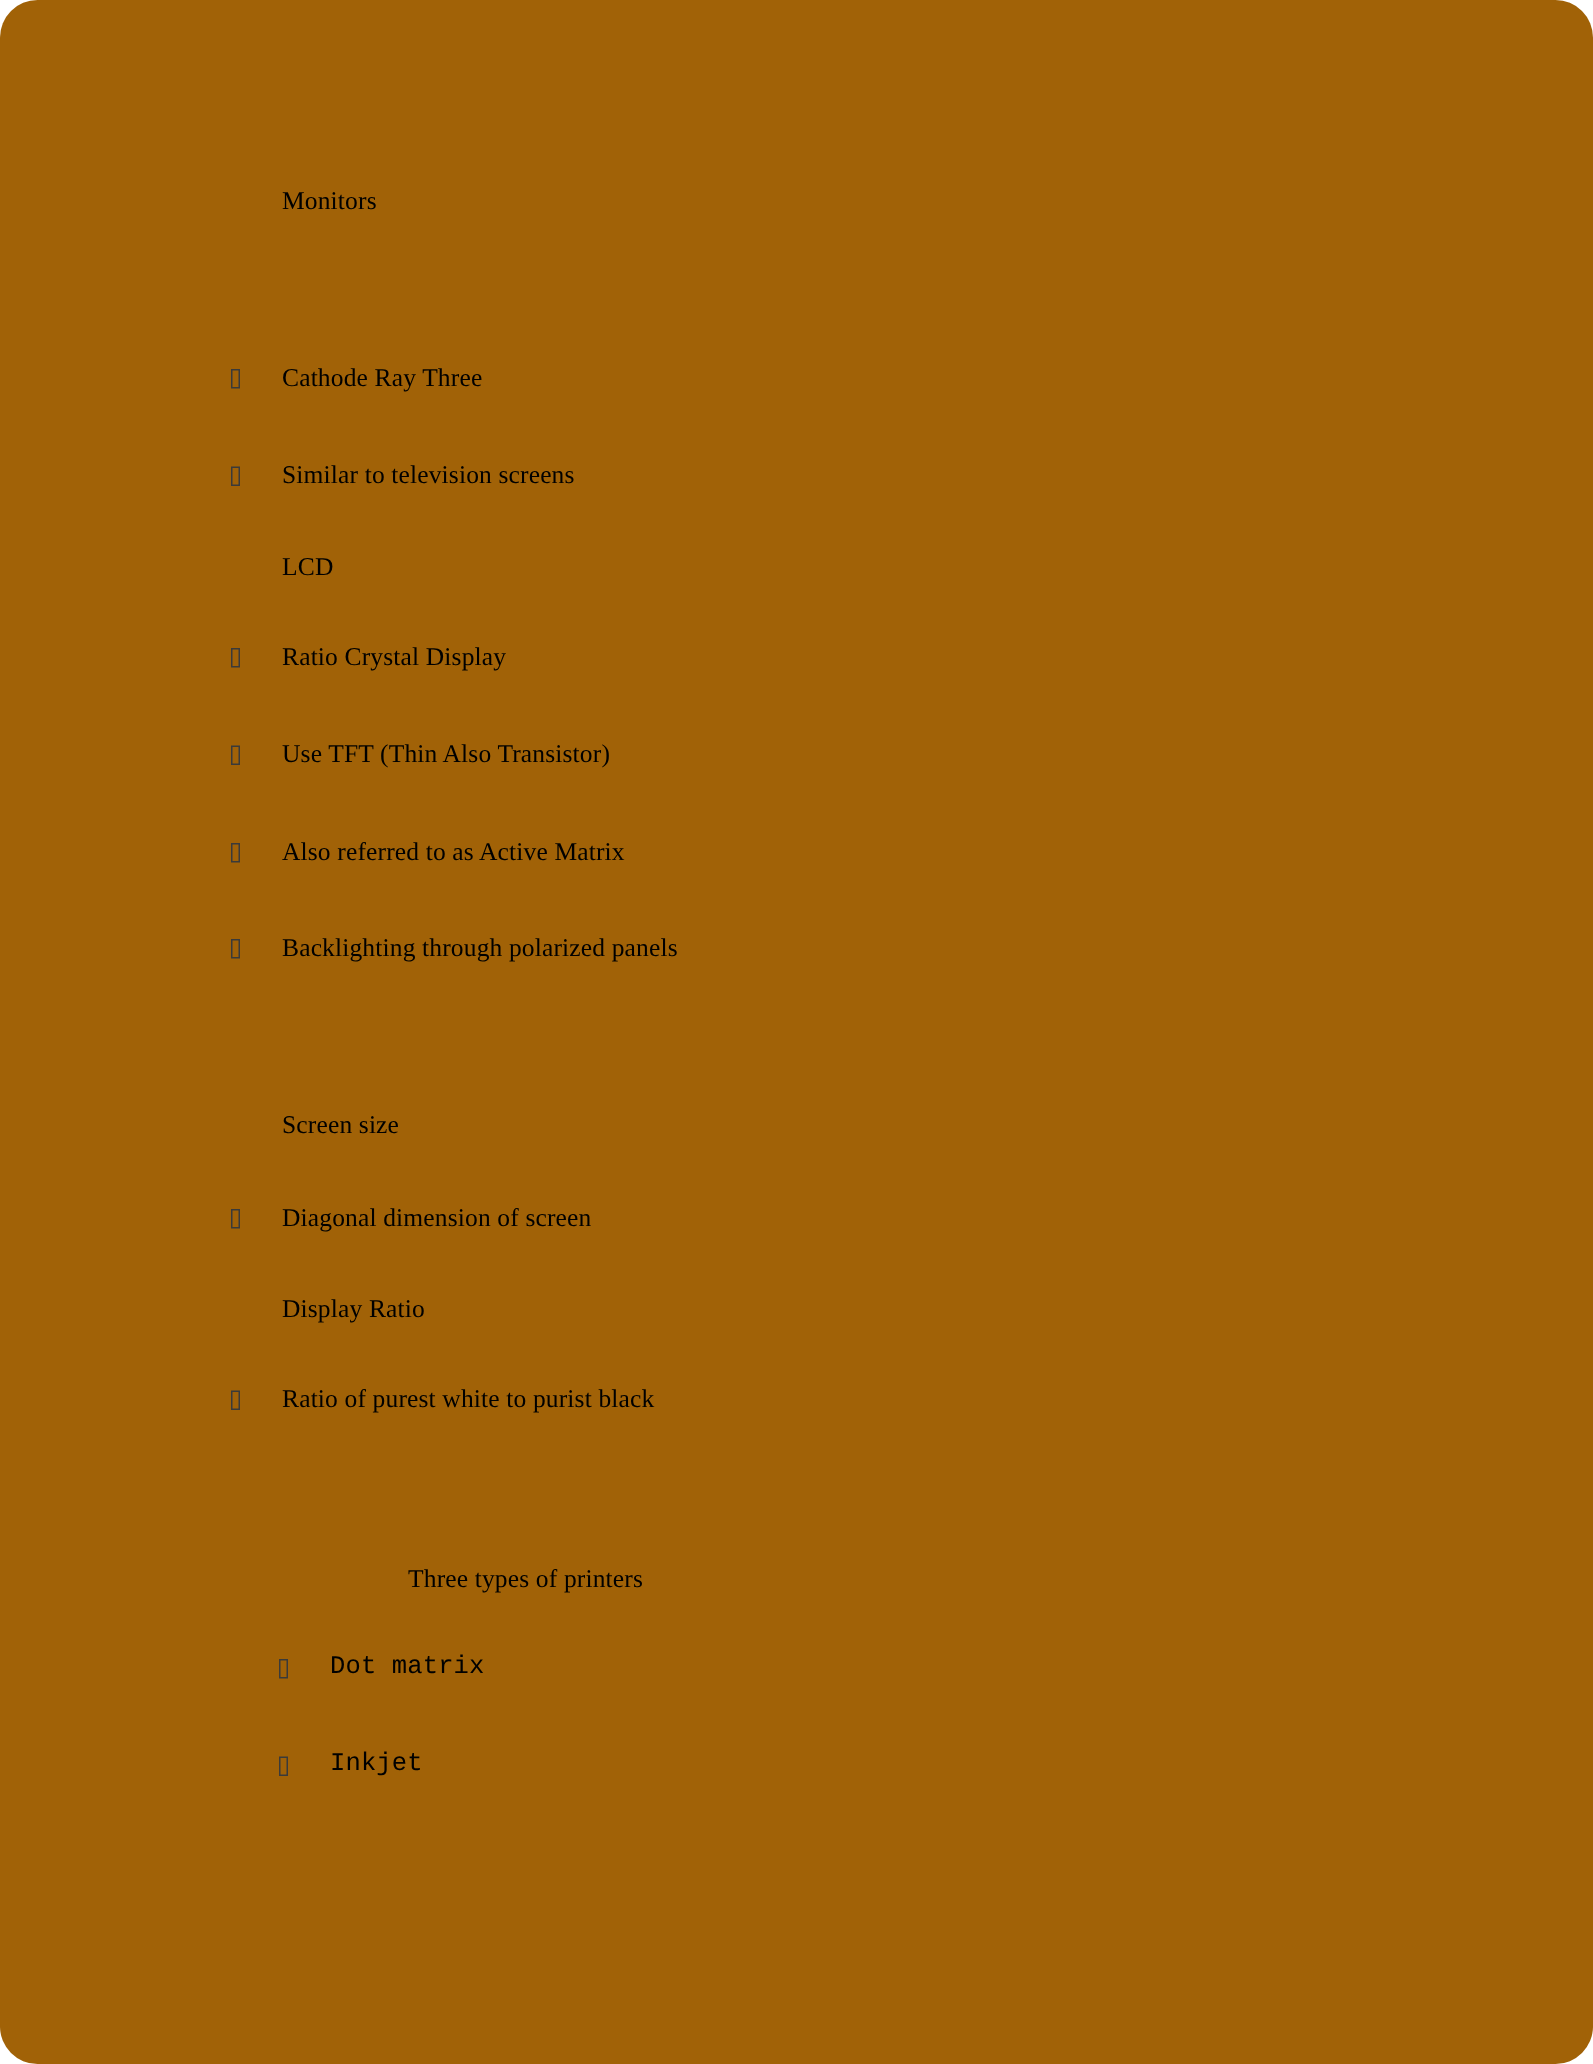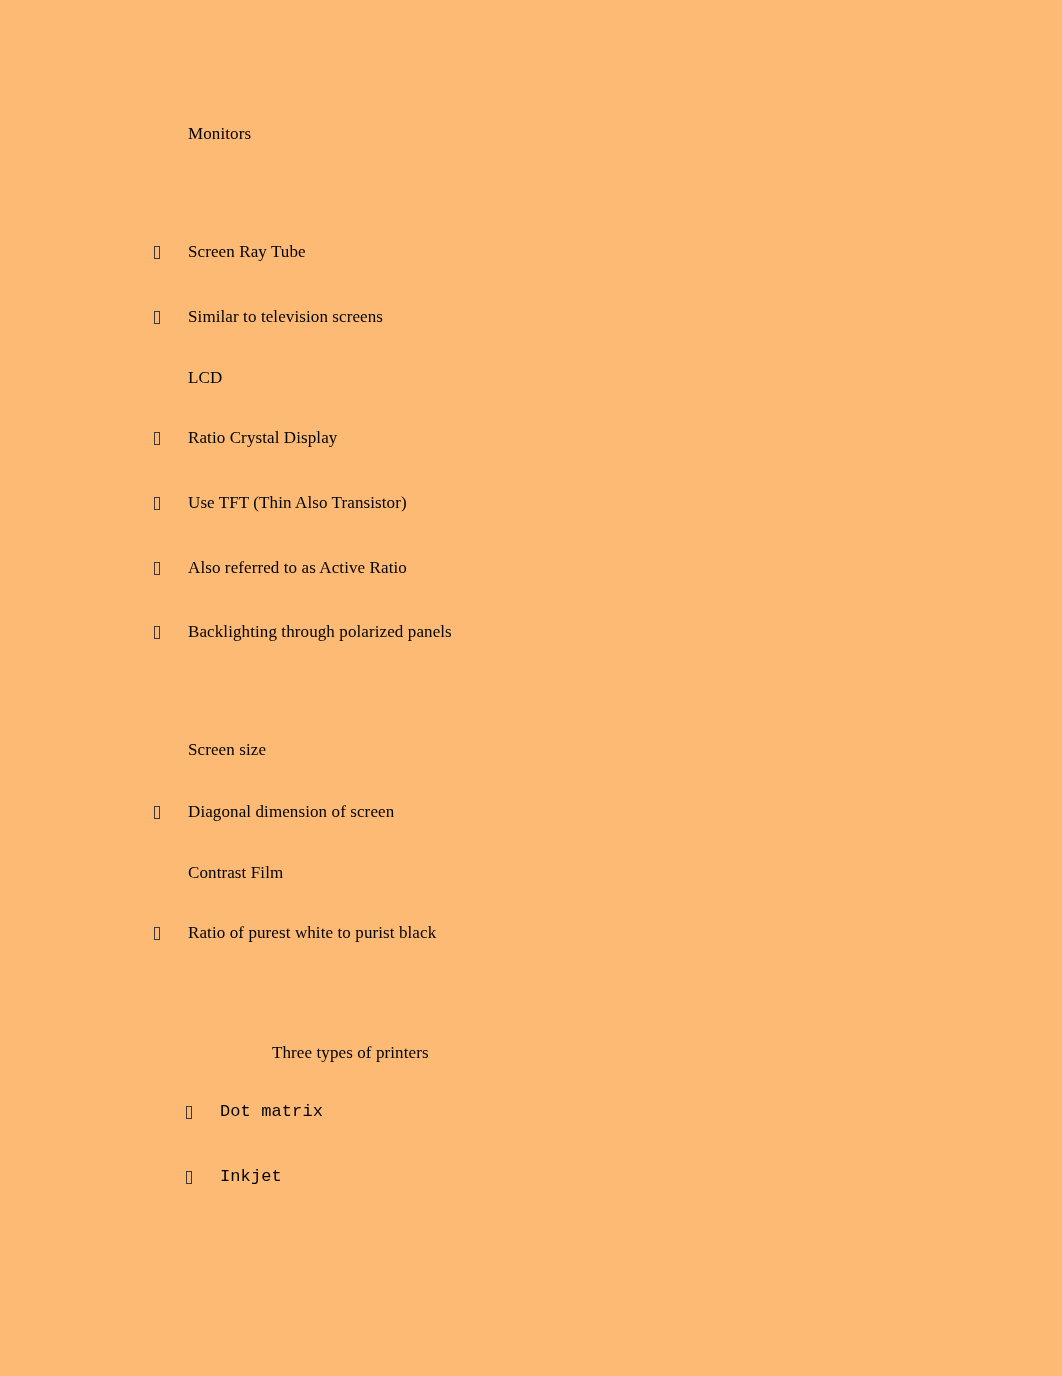--- a/index.html
+++ b/index.html
@@ -11,22 +11,23 @@
 
   body {
     font-family: "Liberation Serif", "DejaVu Serif", serif;
     color: #000000;
   }
 
   #page {
     position: relative;
     width: 1062px;
     height: 1376px;
-    background: #fdba74;
+    background: #a16207;
     overflow: hidden;
+    border-radius: 25px;
   }
 
   
   .doc-line {
     position: absolute;
     left: 0;
     width: 100%;
     height: 22px;
     white-space: nowrap;
   }
@@ -80,21 +81,21 @@
 
 <div id="page">
 
   <div class="doc-line lvl1" style="top:123px">
     <span class="text">Monitors</span>
   </div>
 
 
   <div class="doc-line lvl1b" style="top:241px">
     <span class="marker"><span class="tofu"></span></span>
-    <span class="text">Screen Ray Tube</span>
+    <span class="text">Cathode Ray Three</span>
   </div>
 
   <div class="doc-line lvl1b" style="top:306px">
     <span class="marker"><span class="tofu"></span></span>
     <span class="text">Similar to television screens</span>
   </div>
 
   <div class="doc-line lvl1" style="top:367px">
     <span class="text">LCD</span>
   </div>
@@ -104,40 +105,40 @@
     <span class="text">Ratio Crystal Display</span>
   </div>
 
   <div class="doc-line lvl1b" style="top:492px">
     <span class="marker"><span class="tofu"></span></span>
     <span class="text">Use TFT (Thin Also Transistor)</span>
   </div>
 
   <div class="doc-line lvl1b" style="top:557px">
     <span class="marker"><span class="tofu"></span></span>
-    <span class="text">Also referred to as Active Ratio</span>
+    <span class="text">Also referred to as Active Matrix</span>
   </div>
 
   <div class="doc-line lvl1b" style="top:621px">
     <span class="marker"><span class="tofu"></span></span>
     <span class="text">Backlighting through polarized panels</span>
   </div>
 
 
   <div class="doc-line lvl1" style="top:739px">
     <span class="text">Screen size</span>
   </div>
 
   <div class="doc-line lvl1b" style="top:801px">
     <span class="marker"><span class="tofu"></span></span>
     <span class="text">Diagonal dimension of screen</span>
   </div>
 
   <div class="doc-line lvl1" style="top:862px">
-    <span class="text">Contrast Film</span>
+    <span class="text">Display Ratio</span>
   </div>
 
   <div class="doc-line lvl1b" style="top:922px">
     <span class="marker"><span class="tofu"></span></span>
     <span class="text">Ratio of purest white to purist black</span>
   </div>
 
   <div class="doc-line lvl2" style="top:1042px">
     <span class="text">Three types of printers</span>
   </div>

